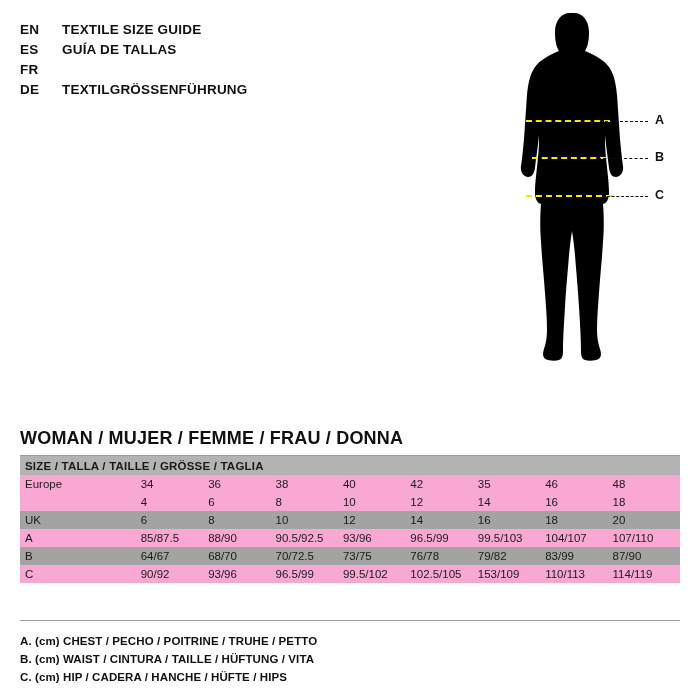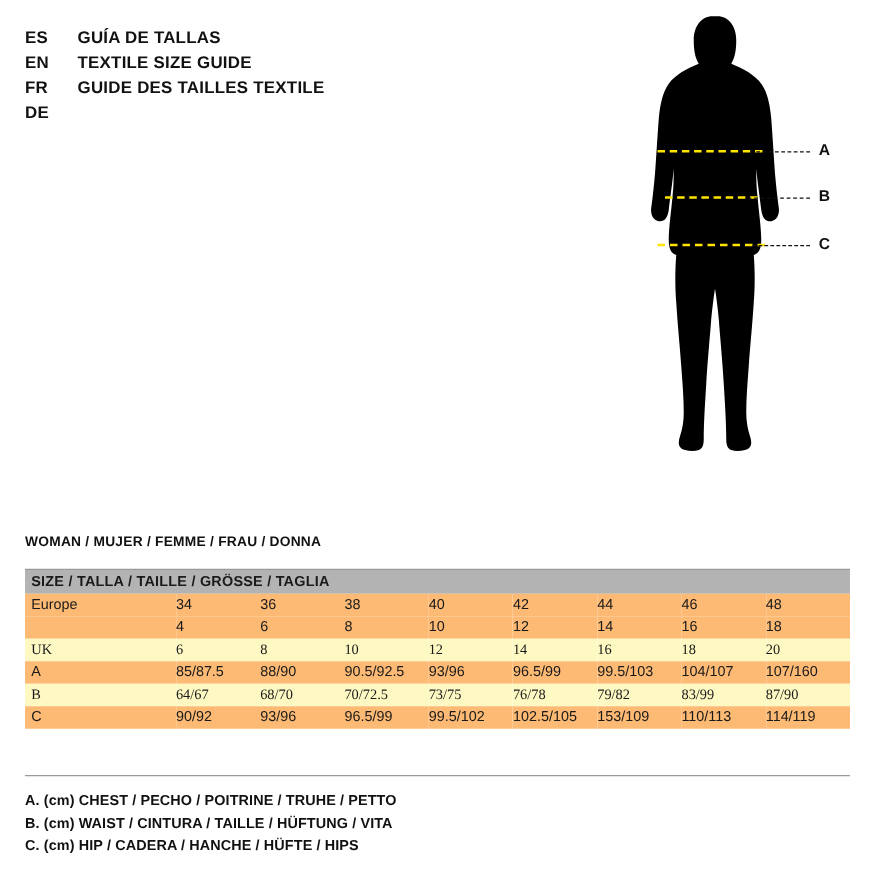--- a/index.html
+++ b/index.html
@@ -77,21 +77,21 @@
     font-weight: bold;
     color: #111;
     line-height: 12px;
   }
 
   
   .woman-caption {
     position: absolute;
     left: 20px;
     top: 428px;
-    font-size: 11px;
+    font-size: 18px;
     font-weight: bold;
     letter-spacing: 0.2px;
     color: #111;
   }
 
   
   .size-table {
     position: absolute;
     left: 20px;
     top: 456px;
@@ -110,22 +110,22 @@
   }
   .size-table tr.head-row {
     background: #b3b3b3;
   }
   .size-table tr.head-row th {
     font-weight: bold;
     font-size: 11.5px;
     letter-spacing: 0.2px;
     height: 19px;
   }
-  .size-table tr.shade { background: #fdba74; }
-  .size-table tr.plain { background: #fef9c3; font-family: Liberation Serif, serif; }
+  .size-table tr.shade { background: #f9a8d4; }
+  .size-table tr.plain { background: #a3a3a3; }
   .size-table td.lbl, .size-table th.lbl {
     padding-left: 5px;
     width: 120px;
   }
   .size-table td.val {
     width: 67px;
   }
   .rule {
     position: absolute;
     left: 20px;
@@ -149,33 +149,33 @@
     color: #111;
   }
 </style>
 </head>
 <body>
 
 <div id="page">
 
   <div class="lang-block">
     <div class="lang-row">
+      <span class="lang-code">EN</span>
+      <span class="lang-title">TEXTILE SIZE GUIDE</span>
+    </div>
+    <div class="lang-row">
       <span class="lang-code">ES</span>
       <span class="lang-title">GUÍA DE TALLAS</span>
     </div>
     <div class="lang-row">
-      <span class="lang-code">EN</span>
-      <span class="lang-title">TEXTILE SIZE GUIDE</span>
-    </div>
-    <div class="lang-row">
       <span class="lang-code">FR</span>
-      <span class="lang-title">GUIDE DES TAILLES TEXTILE</span>
     </div>
     <div class="lang-row">
       <span class="lang-code">DE</span>
+      <span class="lang-title">TEXTILGRÖSSENFÜHRUNG</span>
     </div>
   </div>
 
   <div class="figure-wrap">
     <svg class="figure-svg" width="220" height="425" viewBox="0 0 220 425">
       <path fill="#000000" d="
         M100 8
         c-9 0 -15 8 -15 19
         c0 8 1 14 4 19
         c-10 4 -19 9 -24 16
@@ -250,21 +250,21 @@
       <tr class="head-row">
         <th class="lbl" colspan="9">SIZE / TALLA / TAILLE / GRÖSSE / TAGLIA</th>
       </tr>
       <tr class="shade">
         <td class="lbl">Europe</td>
         <td class="val">34</td>
         <td class="val">36</td>
         <td class="val">38</td>
         <td class="val">40</td>
         <td class="val">42</td>
-        <td class="val">44</td>
+        <td class="val">35</td>
         <td class="val">46</td>
         <td class="val">48</td>
       </tr>
       <tr class="shade">
         <td class="lbl"></td>
         <td class="val">4</td>
         <td class="val">6</td>
         <td class="val">8</td>
         <td class="val">10</td>
         <td class="val">12</td>
@@ -285,21 +285,21 @@
       </tr>
       <tr class="shade">
         <td class="lbl">A</td>
         <td class="val">85/87.5</td>
         <td class="val">88/90</td>
         <td class="val">90.5/92.5</td>
         <td class="val">93/96</td>
         <td class="val">96.5/99</td>
         <td class="val">99.5/103</td>
         <td class="val">104/107</td>
-        <td class="val">107/160</td>
+        <td class="val">107/110</td>
       </tr>
       <tr class="plain">
         <td class="lbl">B</td>
         <td class="val">64/67</td>
         <td class="val">68/70</td>
         <td class="val">70/72.5</td>
         <td class="val">73/75</td>
         <td class="val">76/78</td>
         <td class="val">79/82</td>
         <td class="val">83/99</td>

